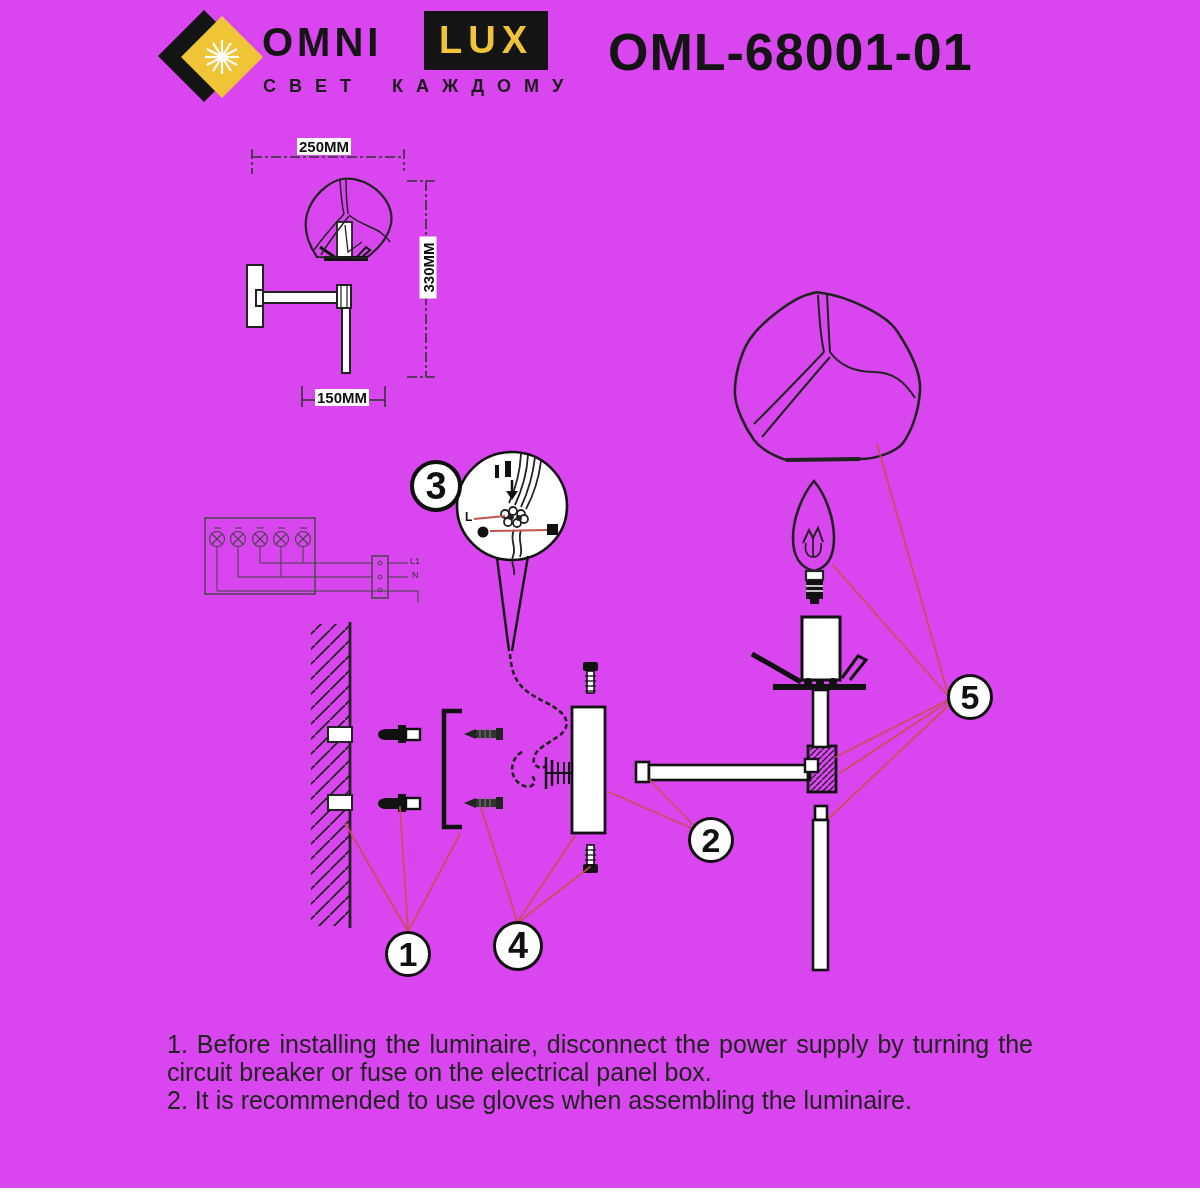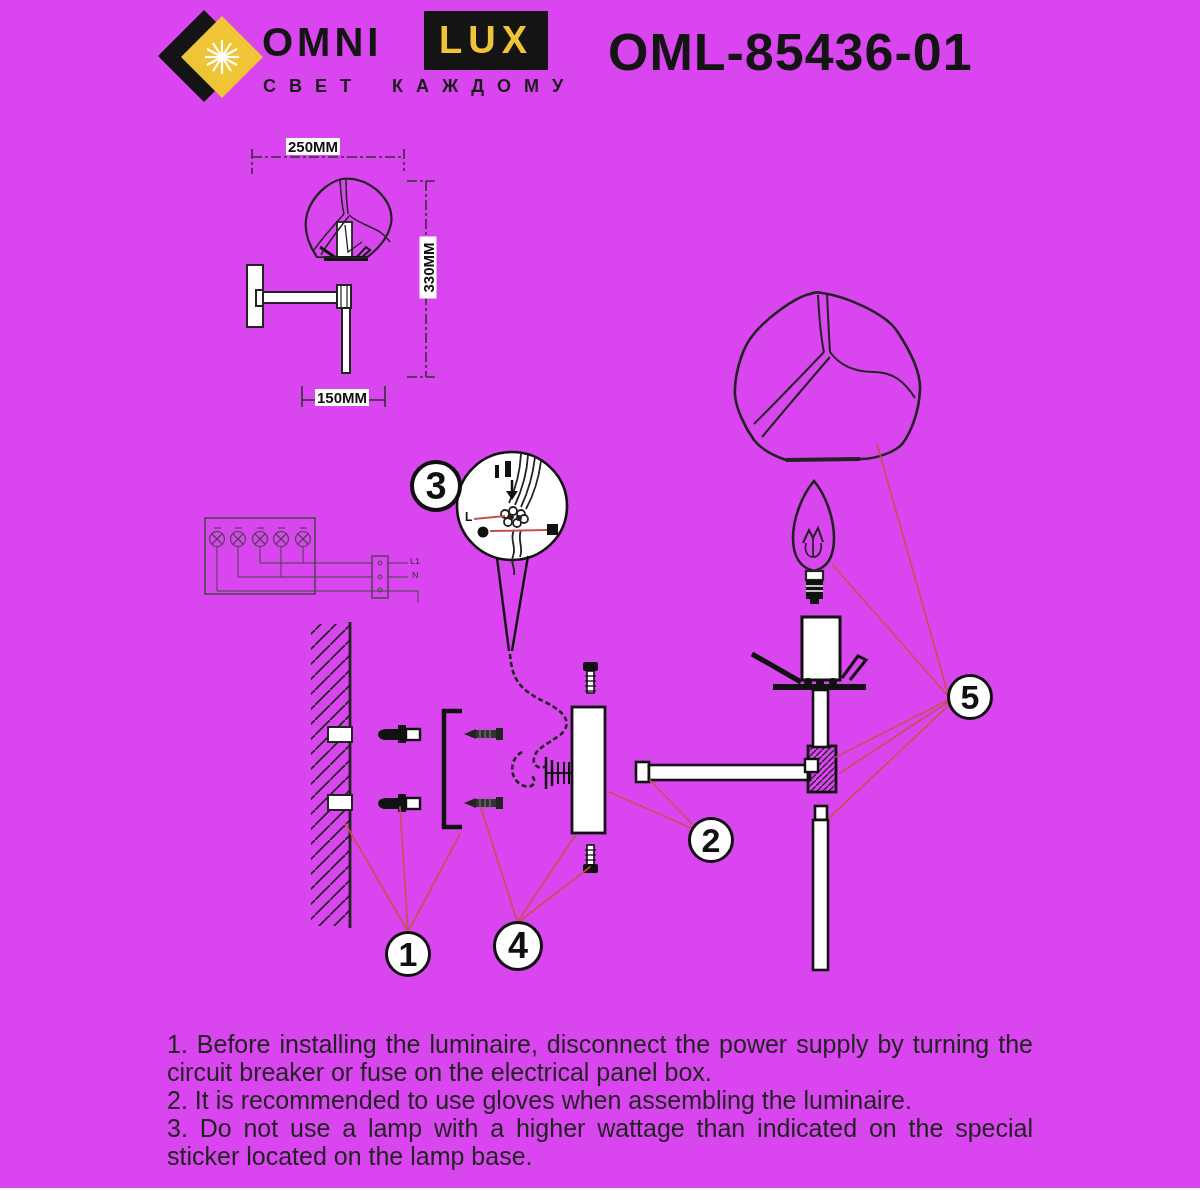--- a/index.html
+++ b/index.html
@@ -45,21 +45,21 @@
       <line x1="222" y1="57" x2="207" y2="49"></line>
         <line x1="222" y1="57" x2="213" y2="43"></line>
       <circle cx="222" cy="57" r="3.5" fill="#fff" stroke="none"></circle>
     </g>
   </svg>
   <div class="abs brand-omni">OMNI</div>
   <div class="abs tagline">СВЕТ КАЖДОМУ</div>
   <div class="abs lux-box">
     <span>LUX</span>
   </div>
-  <div class="abs model">OML-85436-01</div>
+  <div class="abs model">OML-68001-01</div>
 
   <svg style="left:240px;top:130px;" width="200" height="290" viewBox="240 130 200 290">
     <g stroke="#222" fill="#fff" stroke-width="2">
       <rect x="247" y="265" width="16" height="62"></rect>
       <rect x="256" y="290" width="7" height="16"></rect>
       <rect x="263" y="292" width="75" height="11"></rect>
       <rect x="337" y="285" width="14" height="23"></rect>
       <line x1="341" y1="285" x2="341" y2="308" stroke-width="1.2"></line>
       <line x1="347" y1="285" x2="347" y2="308" stroke-width="1.2"></line>
       <rect x="342" y="308" width="8" height="65"></rect>
@@ -84,21 +84,21 @@
       <line x1="426" y1="181" x2="426" y2="377"></line>
       <line x1="407" y1="181" x2="435" y2="181"></line>
       <line x1="407" y1="377" x2="435" y2="377"></line>
     </g>
     <g stroke="#333" stroke-width="1.6">
       <line x1="302" y1="386" x2="302" y2="407"></line>
       <line x1="385" y1="386" x2="385" y2="407"></line>
       <line x1="302" y1="400" x2="385" y2="400"></line>
     </g>
   </svg>
-  <div class="dimlabel" style="left:286px;top:138px;">250MM</div>
+  <div class="dimlabel" style="left:297px;top:138px;">250MM</div>
   <div class="dimlabel dim330">330MM</div>
   <div class="dimlabel" style="left:315px;top:389px;">150MM</div>
 
   <svg style="left:195px;top:505px;" width="235" height="115" viewBox="195 505 235 115">
     <rect x="205" y="518" width="110" height="76" fill="none" stroke="#444" stroke-width="1.4"></rect>
     <g stroke="#444" fill="none" stroke-width="1.1">
       <circle cx="217" cy="539" r="7.5"></circle>
         <line x1="212" y1="534" x2="222" y2="544"></line>
         <line x1="212" y1="544" x2="222" y2="534"></line>
       <circle cx="238" cy="539" r="7.5"></circle>
@@ -322,16 +322,15 @@
 
   <div class="callout" style="left:385px;top:931px;width:46px;height:46px;">1</div>
   <div class="callout" style="left:688px;top:817px;width:46px;height:46px;">2</div>
   <div class="callout" style="left:410px;top:460px;width:52px;height:52px;border-width:4px;font-size:38px;">3</div>
   <div class="callout" style="left:493px;top:921px;width:50px;height:50px;font-size:36px;">4</div>
   <div class="callout" style="left:947px;top:674px;width:46px;height:46px;">5</div>
 
   <div class="instructions">
     <p>1. Before installing the luminaire, disconnect the power supply by turning the circuit breaker or fuse on the electrical panel box.</p>
     <p>2. It is recommended to use gloves when assembling the luminaire.</p>
-    <p>3. Do not use a lamp with a higher wattage than indicated on the special sticker located on the lamp base.</p>
   </div>
 
 </div>
 
 </body></html>

